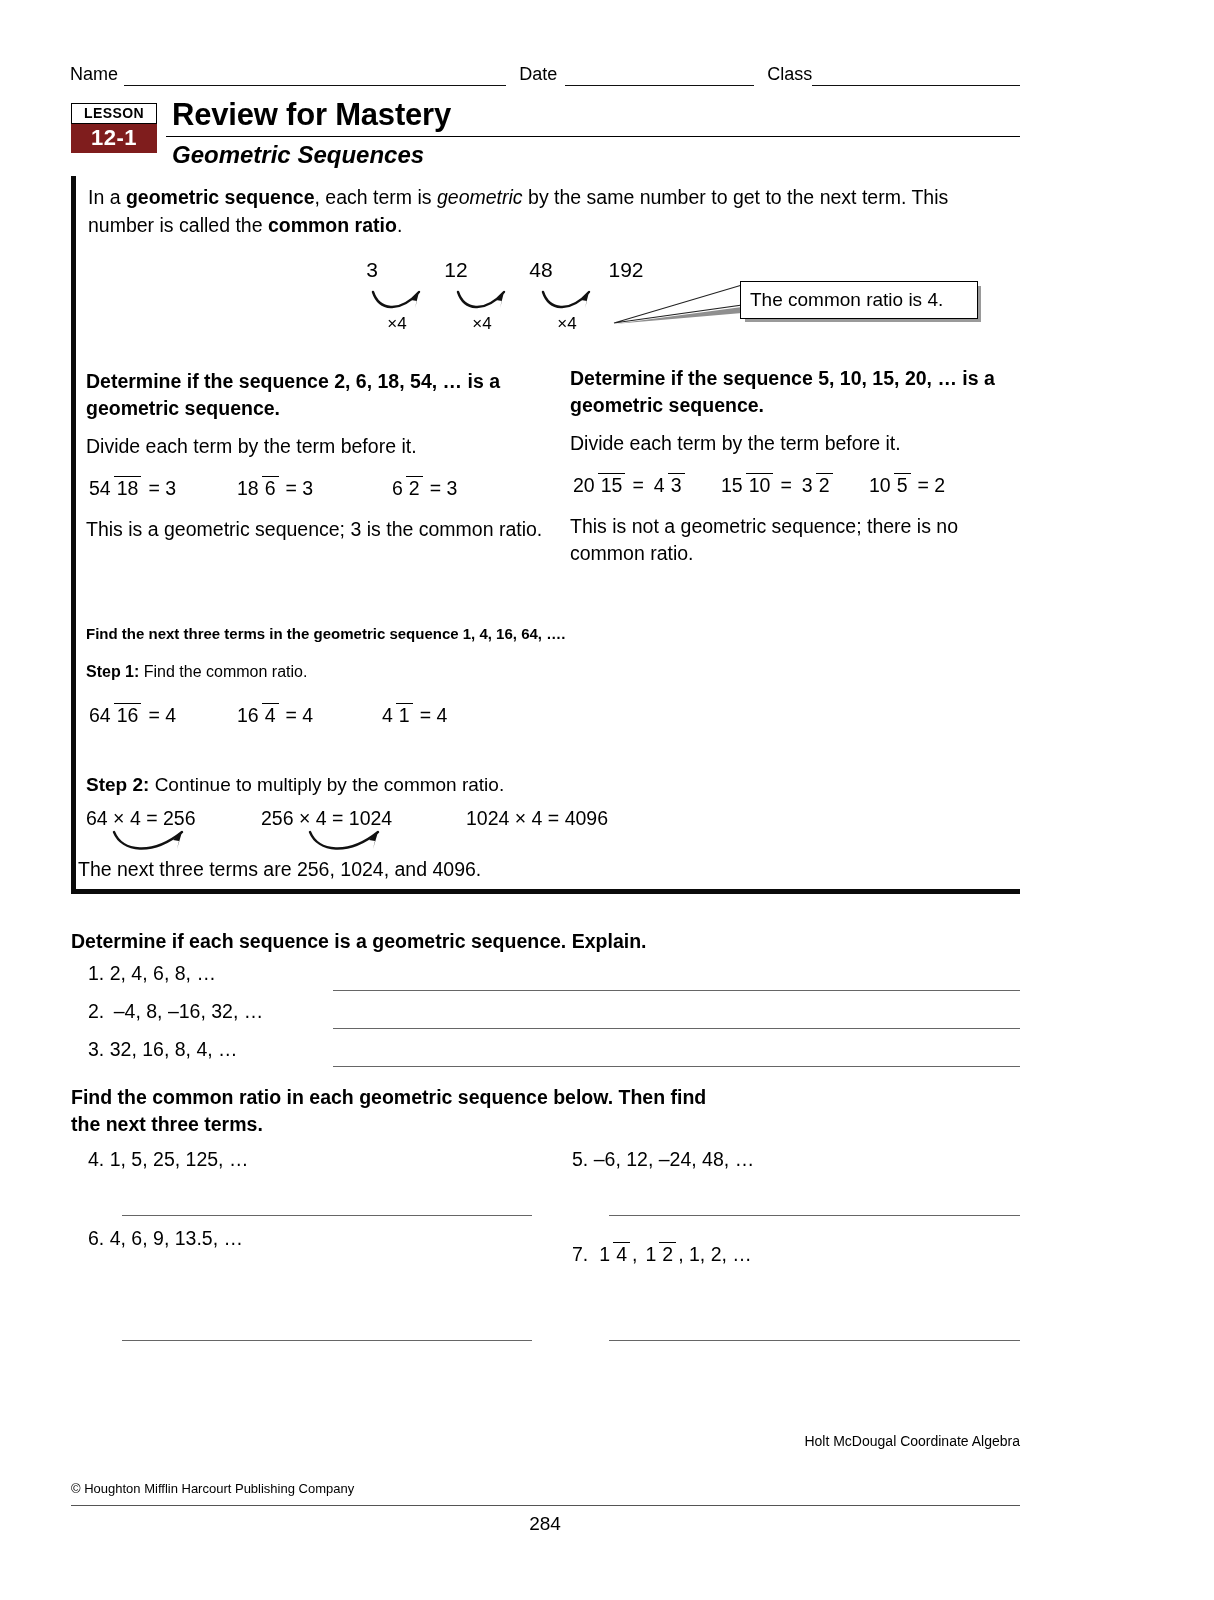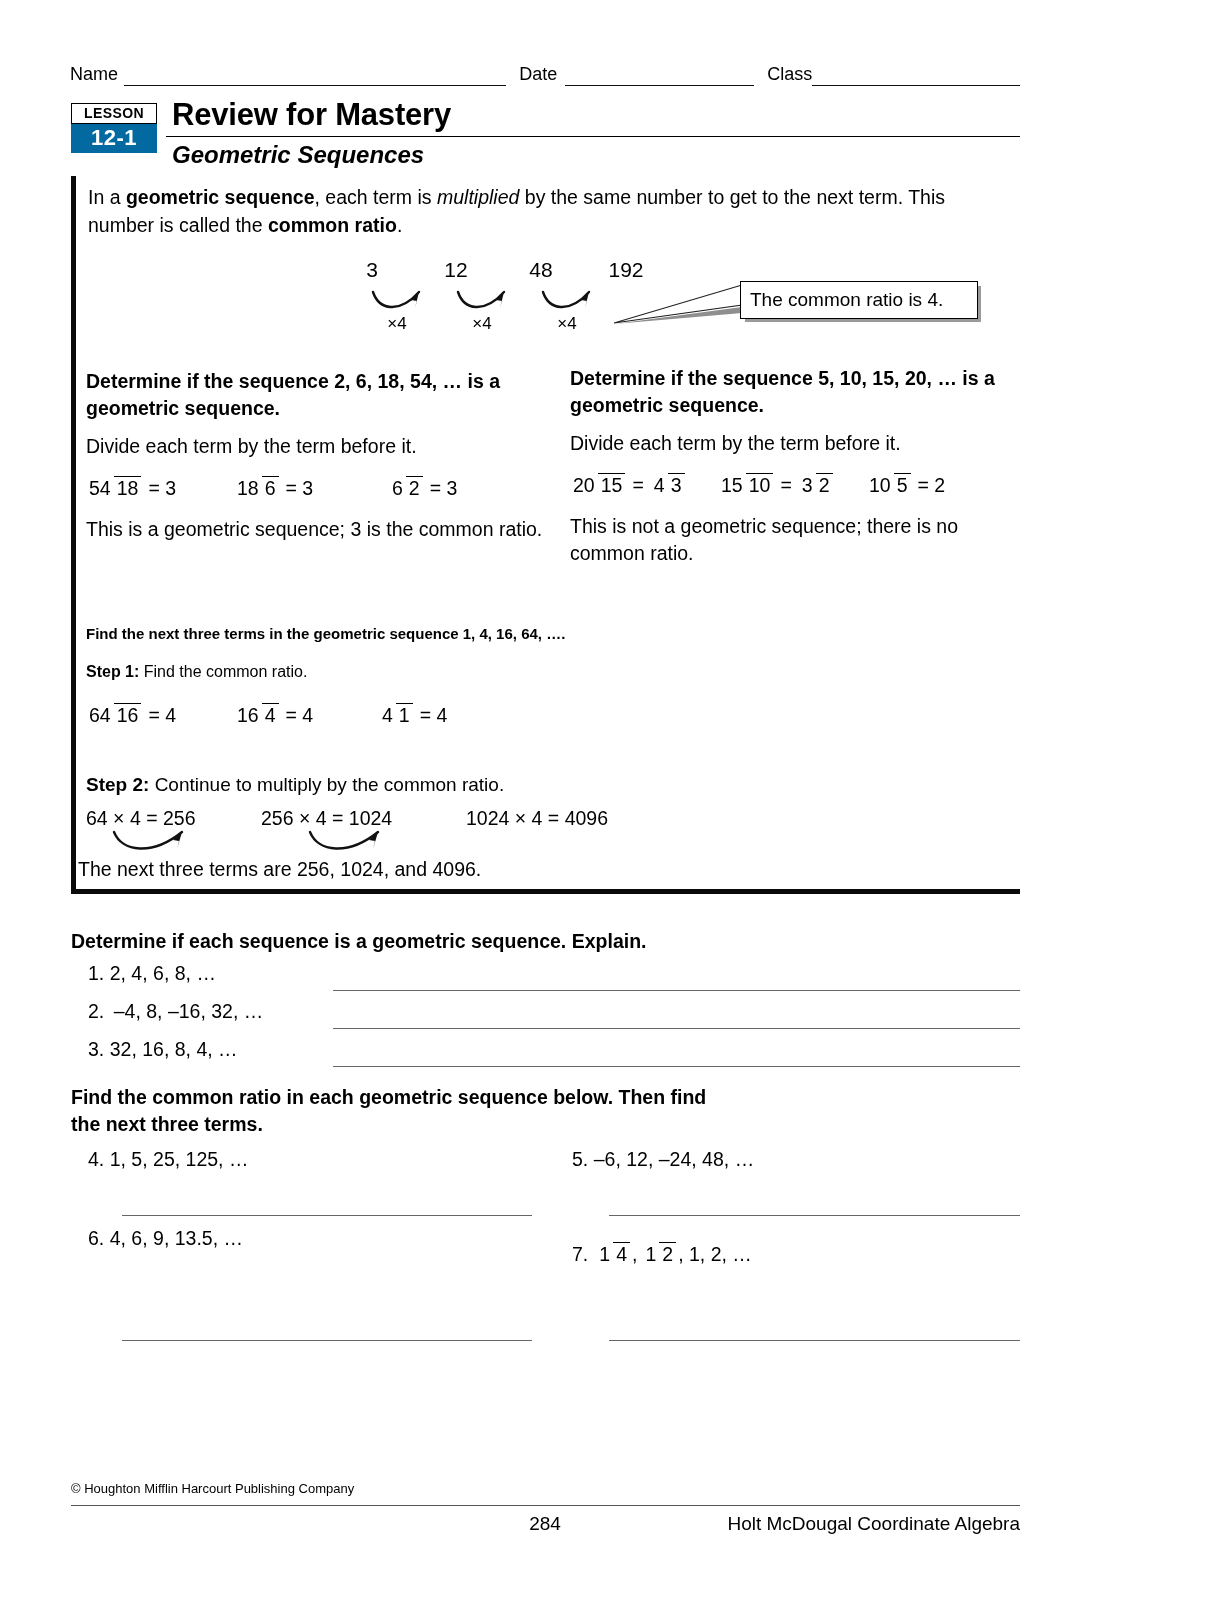--- a/index.html
+++ b/index.html
@@ -31,21 +31,21 @@
   
   .badge {
     position: absolute; left: 71px; top: 103px; width: 86px;
   }
   .badge-top {
     border: 1.6px solid #000; background: #fff; color: #000;
     font-size: 14px; font-weight: 700; text-align: center;
     letter-spacing: .4px; line-height: 19px; height: 21px;
   }
   .badge-bot {
-    background: #0369a1; color: #fff; font-size: 22px; font-weight: 700;
+    background: #7f1d1d; color: #fff; font-size: 22px; font-weight: 700;
     text-align: center; line-height: 28px; height: 29px; letter-spacing: .5px;
   }
 
   
   .title-main {
     position: absolute; left: 172px; top: 97px;
     font-size: 31px; font-weight: 700; letter-spacing: -.2px;
   }
   .title-rule {
     position: absolute; left: 166px; top: 136px; width: 854px;
@@ -128,21 +128,21 @@
 
   
   .sec-head { position: absolute; font-size: 19.5px; font-weight: 700; line-height: 27px; }
   .ex-item { position: absolute; font-size: 19.5px; white-space: nowrap; }
   .ans-line { position: absolute; border-bottom: 1.6px solid #666; height: 0; }
 
   
   .copy { position: absolute; left: 71px; top: 1481px; font-size: 13px; }
   .foot-rule { position: absolute; left: 71px; top: 1505px; width: 949px; border-bottom: 1.6px solid #555; }
   .pageno { position: absolute; left: 0; top: 1513px; width: 1090px; text-align: center; font-size: 19px; }
-  .bookname { position: absolute; left: 0; top: 1513px; width: 1020px; text-align: right; font-size: 19px; }
+  .bookname { position: absolute; left: 0; top: 1433px; width: 1020px; text-align: right; font-size: 14px; }
 </style>
 </head>
 <body>
 
 <div class="page">
 
   <div class="nameline">
     <span class="lbl">Name</span>
     <span class="rule r-name"></span>
     <span class="gap-sm"></span>
@@ -158,21 +158,21 @@
     <div class="badge-bot">12-1</div>
   </div>
 
   <div class="title-main">Review for Mastery</div>
   <div class="title-rule"></div>
   <div class="title-sub">Geometric Sequences</div>
 
   <div class="ex-bar"></div>
   <div class="ex-bottom"></div>
 
-  <div class="intro"><span>In a </span><b>geometric sequence</b><span>, each term is </span><i>multiplied</i><span> by the same number to get to the next term. This number is called the </span><b>common ratio</b><span>.</span></div>
+  <div class="intro"><span>In a </span><b>geometric sequence</b><span>, each term is </span><i>geometric</i><span> by the same number to get to the next term. This number is called the </span><b>common ratio</b><span>.</span></div>
 
   <div class="seqdiag">
     <svg width="330" height="80" viewBox="0 0 330 80">
       <g fill="none" stroke="#111" stroke-width="2.4" stroke-linecap="round">
         <path d="M18,34 C24,52 44,56 64,34"></path>
         <path d="M103,34 C109,52 129,56 149,34"></path>
         <path d="M188,34 C194,52 214,56 234,34"></path>
       </g>
       <g fill="#111">
         <path d="M64,34 L56,42 L62,43 L60,50 Z"></path>

